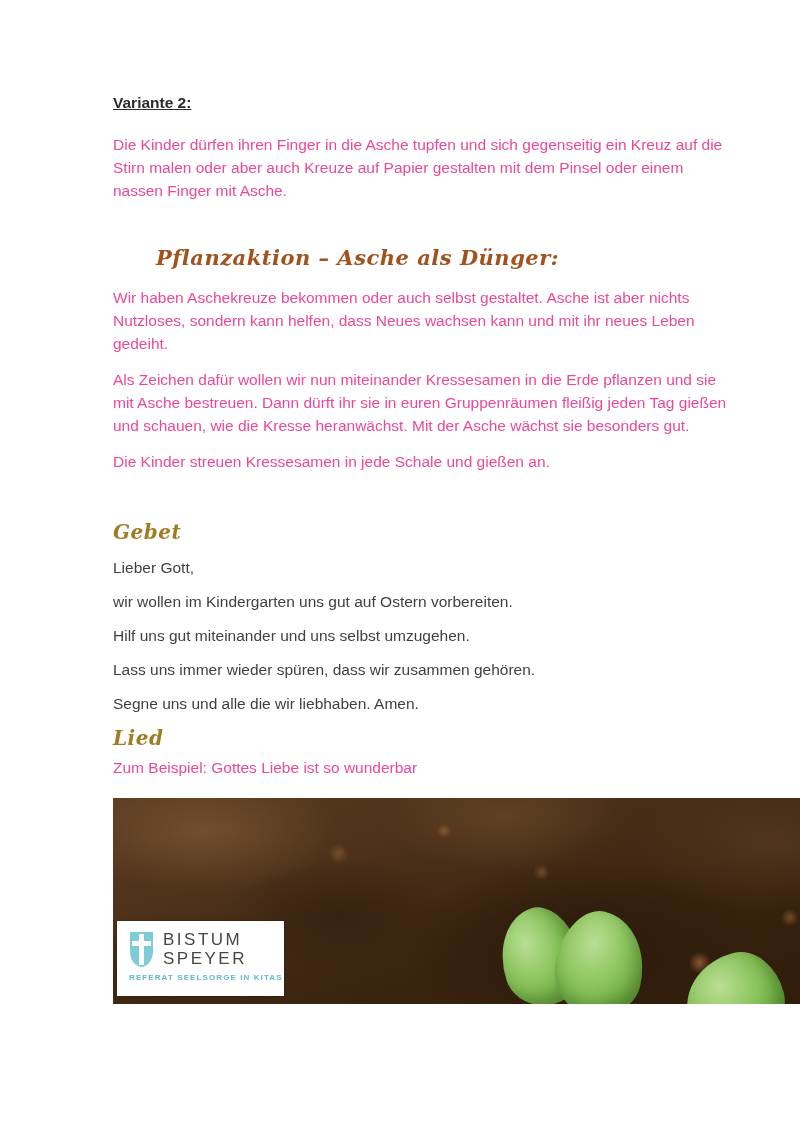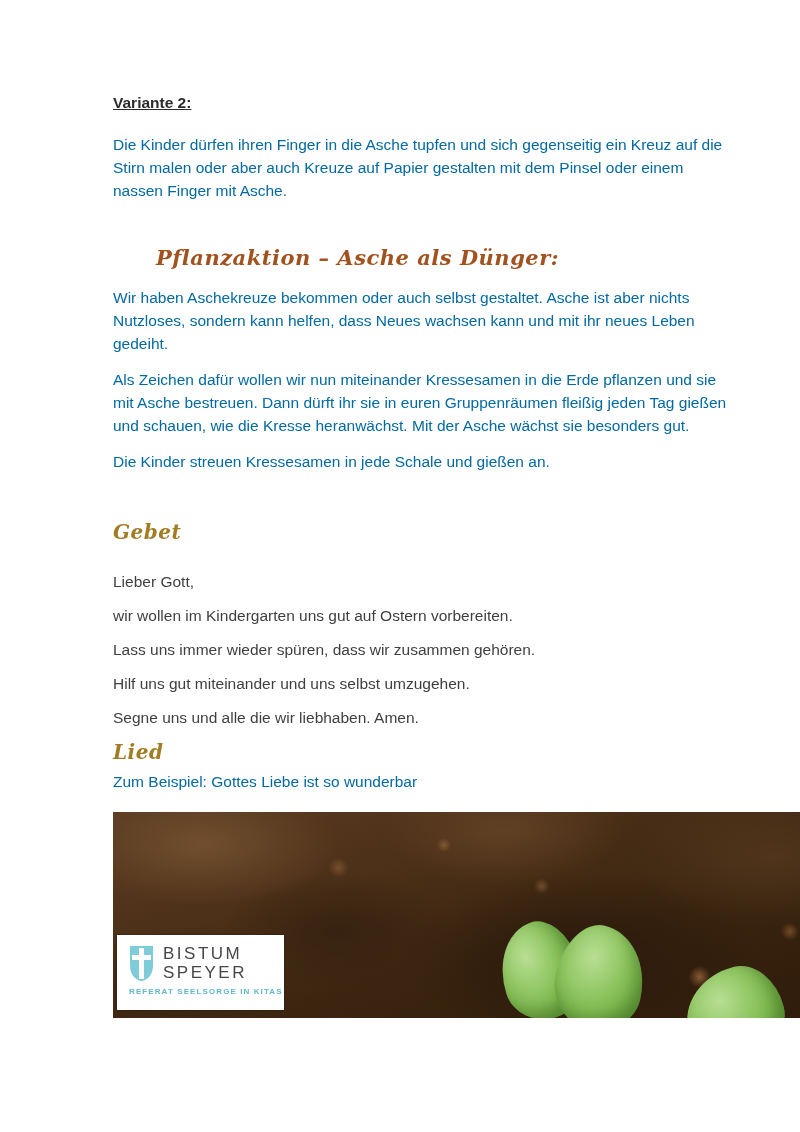--- a/index.html
+++ b/index.html
@@ -11,21 +11,21 @@
   }
   .page{
     position:relative;
     width:800px;height:1132px;
     box-sizing:border-box;
     padding:94px 73px 0 113px;
   }
   .body-text{
     font-size:15.5px;
     line-height:23px;
-    color:#0369a1;
+    color:#ec4899;
     max-width:614px;
     margin:0 0 13px 0;
   }
   .variante-heading{
     font-size:15.5px;
     font-weight:bold;
     color:#2b2b2b;
     text-decoration:underline;
     margin:0 0 21px 0;
   }
@@ -38,21 +38,21 @@
   }
   .pflanz-heading{
     font-size:21px;
     margin-top:43px;
     margin-bottom:16px;
     margin-left:43px;
   }
   .gebet-heading{
     font-size:20px;
     margin-top:47px;
-    margin-bottom:26px;
+    margin-bottom:12px;
   }
   .lied-heading{
     font-size:20px;
     margin-top:3px;
     margin-bottom:6px;
   }
   .prayer-line{
     font-size:15.5px;
     line-height:23px;
     margin:0 0 11px 0;
@@ -140,22 +140,22 @@
 
 
   <p class="body-text">Als Zeichen dafür wollen wir nun miteinander Kressesamen in die Erde pflanzen und sie mit Asche bestreuen. Dann dürft ihr sie in euren Gruppenräumen fleißig jeden Tag gießen und schauen, wie die Kresse heranwächst. Mit der Asche wächst sie besonders gut.</p>
 
   <p class="body-text">Die Kinder streuen Kressesamen in jede Schale und gießen an.</p>
 
   <h2 class="script-heading gebet-heading" style="color:#a07c22;">Gebet</h2>
 
   <p class="prayer-line">Lieber Gott,</p>
   <p class="prayer-line">wir wollen im Kindergarten uns gut auf Ostern vorbereiten.</p>
+  <p class="prayer-line">Hilf uns gut miteinander und uns selbst umzugehen.</p>
   <p class="prayer-line">Lass uns immer wieder spüren, dass wir zusammen gehören.</p>
-  <p class="prayer-line">Hilf uns gut miteinander und uns selbst umzugehen.</p>
   <p class="prayer-line">Segne uns und alle die wir liebhaben. Amen.</p>
 
   <h2 class="script-heading lied-heading" style="color:#a07c22;">Lied</h2>
 
   <p class="body-text">Zum Beispiel: Gottes Liebe ist so wunderbar</p>
 
   <div class="photo">
     <div class="leaf leaf-lobe-left"></div>
     <div class="leaf leaf-lobe-right"></div>
     <div class="leaf leaf-edge"></div>

